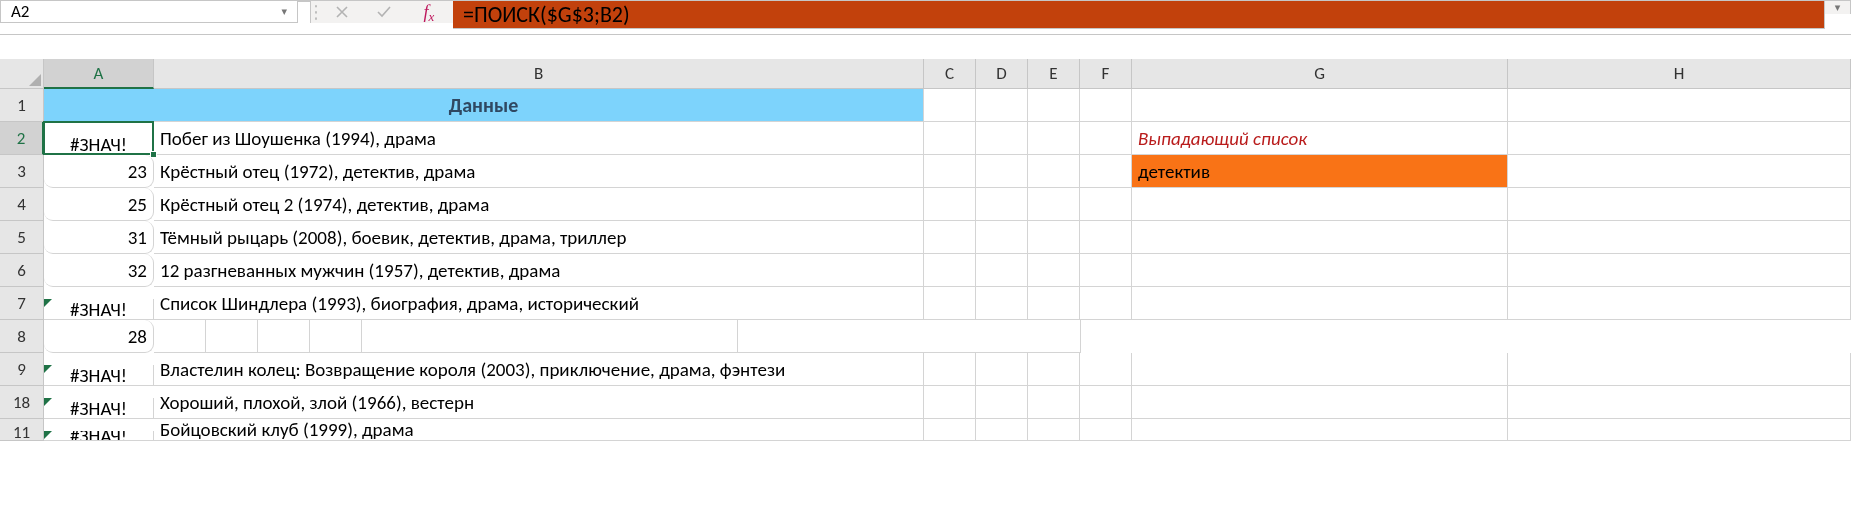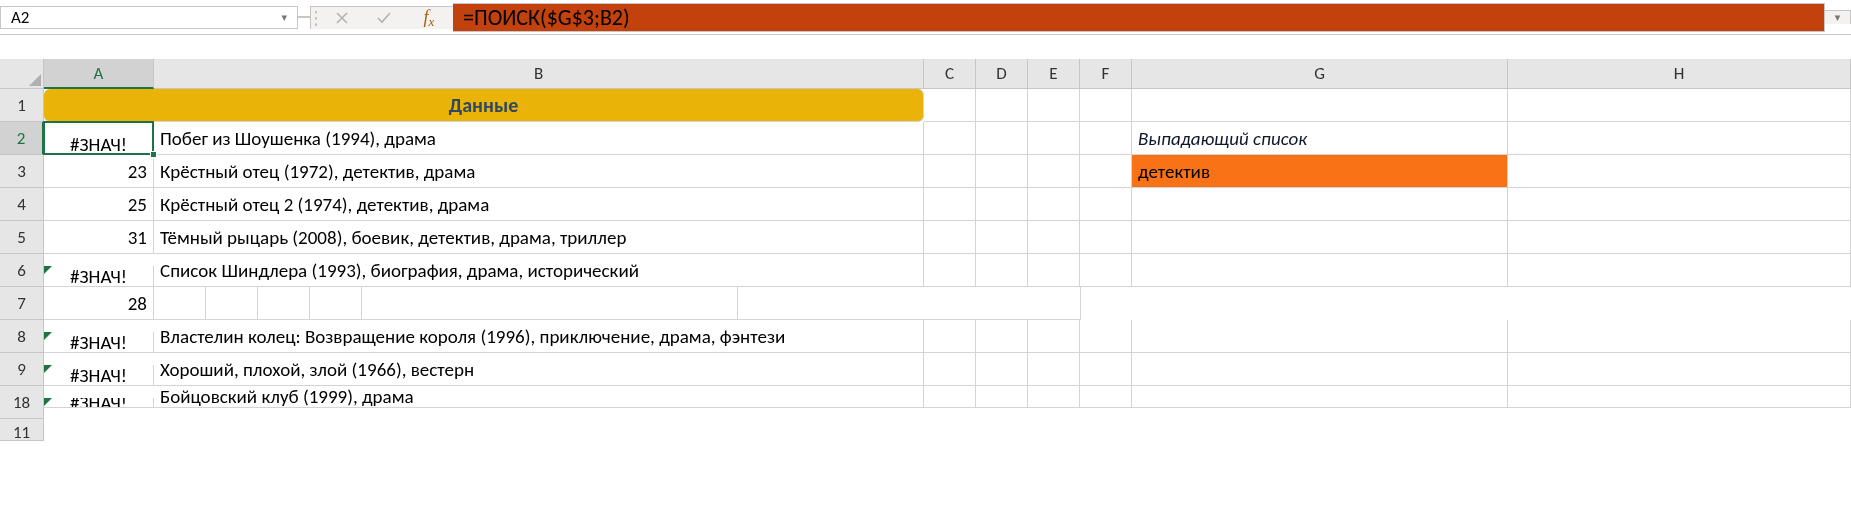--- a/index.html
+++ b/index.html
@@ -10,21 +10,21 @@
     color: #000;
     overflow: hidden;
     width: 1851px;
     height: 516px;
     position: relative;
   }
 
   
   .formula-bar {
     display: flex;
-    align-items: center;
+    align-items: flex-start;
     height: 35px;
     border-bottom: 1px solid #c6c6c6;
     background: #fff;
   }
   .name-box {
     width: 298px;
     border: 1px solid #c6c6c6;
     display: flex;
     align-items: center;
     padding: 0 10px;
@@ -52,21 +52,21 @@
   .fb-btn {
     width: 42px;
     height: 100%;
     display: flex;
     align-items: center;
     justify-content: center;
     color: #a0a0a0;
     font-size: 16px;
   }
   .fb-btn.sep { width:10px; color:#bbb; font-size:18px; }
-  .fb-btn.fx { color: #a16207; font-family: "Times New Roman", serif; font-style: italic; font-size:18px; width:48px;}
+  .fb-btn.fx { color: #be185d; font-family: "Times New Roman", serif; font-style: italic; font-size:18px; width:48px;}
   .fb-btn svg { width:16px; height:16px; }
   .formula-input {
     flex: 1;
     border: 1px solid #c6c6c6;
     border-left: none;
     display: flex;
     align-items: center;
     padding: 0 10px;
     font-size: 22px;
     background: #c2410c;
@@ -148,41 +148,40 @@
     border-right: 1px solid #d4d4d4;
     border-bottom: 1px solid #d4d4d4;
     padding: 0 6px;
     display: flex;
     align-items: center;
     overflow: hidden;
     white-space: nowrap;
     background: #fff;
     font-size: 19px;
   }
-  .cell.right { justify-content: flex-end; }
+  .cell.right { justify-content: flex-end; border-radius: 9px; }
   .cell.center { justify-content: center; margin-top: 12px; }
 
   
   .c-A { width: 110px; }
   .c-B { width: 770px; }
   .c-C { width: 52px; }
   .c-D { width: 52px; }
   .c-E { width: 52px; }
   .c-F { width: 52px; }
   .c-G { width: 376px; }
   .c-H { width: 343px; }
 
   
   .header-cell {
-    background: #eab308;
+    background: #7dd3fc;
     color: #2f4862;
     font-weight: bold;
     font-size: 20px;
     justify-content: center;
-    border-radius: 6px;
   }
 
   
   .selected-border {
     position: absolute;
     border: 2px solid #1f7246;
     pointer-events: none;
     z-index: 10;
   }
   .fill-handle {
@@ -196,21 +195,21 @@
   
   .err-tri {
     position:absolute;
     left:0; top:0;
     border-top: 8px solid #1f7246;
     border-right: 8px solid transparent;
   }
   .cell { position: relative; }
 
   
-  .glabel { font-style: italic; color:#0f172a; }
+  .glabel { font-style: italic; color:#b91c1c; }
   
   .gselect {
     background: #f97316;
   }
 
   
   .rh.sel, .ch.sel { background:#d2d2d2; color:#1f7246; }
   .rh.sel { border-right:2px solid #1f7246; }
   .ch.sel { border-bottom:2px solid #1f7246; }
 </style>
@@ -326,20 +325,30 @@
       <div class="cell c-A right">31</div>
       <div class="cell c-B">Тёмный рыцарь (2008), боевик, детектив, драма, триллер</div>
       <div class="cell c-C"></div>
       <div class="cell c-D"></div>
       <div class="cell c-E"></div>
       <div class="cell c-F"></div>
       <div class="cell c-G"></div>
       <div class="cell c-H"></div>
     </div>
 
+    <div class="row">
+      <div class="cell c-A right">32</div>
+      <div class="cell c-B">12 разгневанных мужчин (1957), детектив, драма</div>
+      <div class="cell c-C"></div>
+      <div class="cell c-D"></div>
+      <div class="cell c-E"></div>
+      <div class="cell c-F"></div>
+      <div class="cell c-G"></div>
+      <div class="cell c-H"></div>
+    </div>
 
     <div class="row">
       <div class="cell c-A center">
         <div class="err-tri"></div>
         <span>#ЗНАЧ!</span>
       </div>
       <div class="cell c-B">Список Шиндлера (1993), биография, драма, исторический</div>
       <div class="cell c-C"></div>
       <div class="cell c-D"></div>
       <div class="cell c-E"></div>
@@ -356,21 +365,21 @@
       <div class="cell c-F"></div>
       <div class="cell c-G"></div>
       <div class="cell c-H"></div>
     </div>
 
     <div class="row">
       <div class="cell c-A center">
         <div class="err-tri"></div>
         <span>#ЗНАЧ!</span>
       </div>
-      <div class="cell c-B">Властелин колец: Возвращение короля (1996), приключение, драма, фэнтези</div>
+      <div class="cell c-B">Властелин колец: Возвращение короля (2003), приключение, драма, фэнтези</div>
       <div class="cell c-C"></div>
       <div class="cell c-D"></div>
       <div class="cell c-E"></div>
       <div class="cell c-F"></div>
       <div class="cell c-G"></div>
       <div class="cell c-H"></div>
     </div>
 
     <div class="row">
       <div class="cell c-A center">

